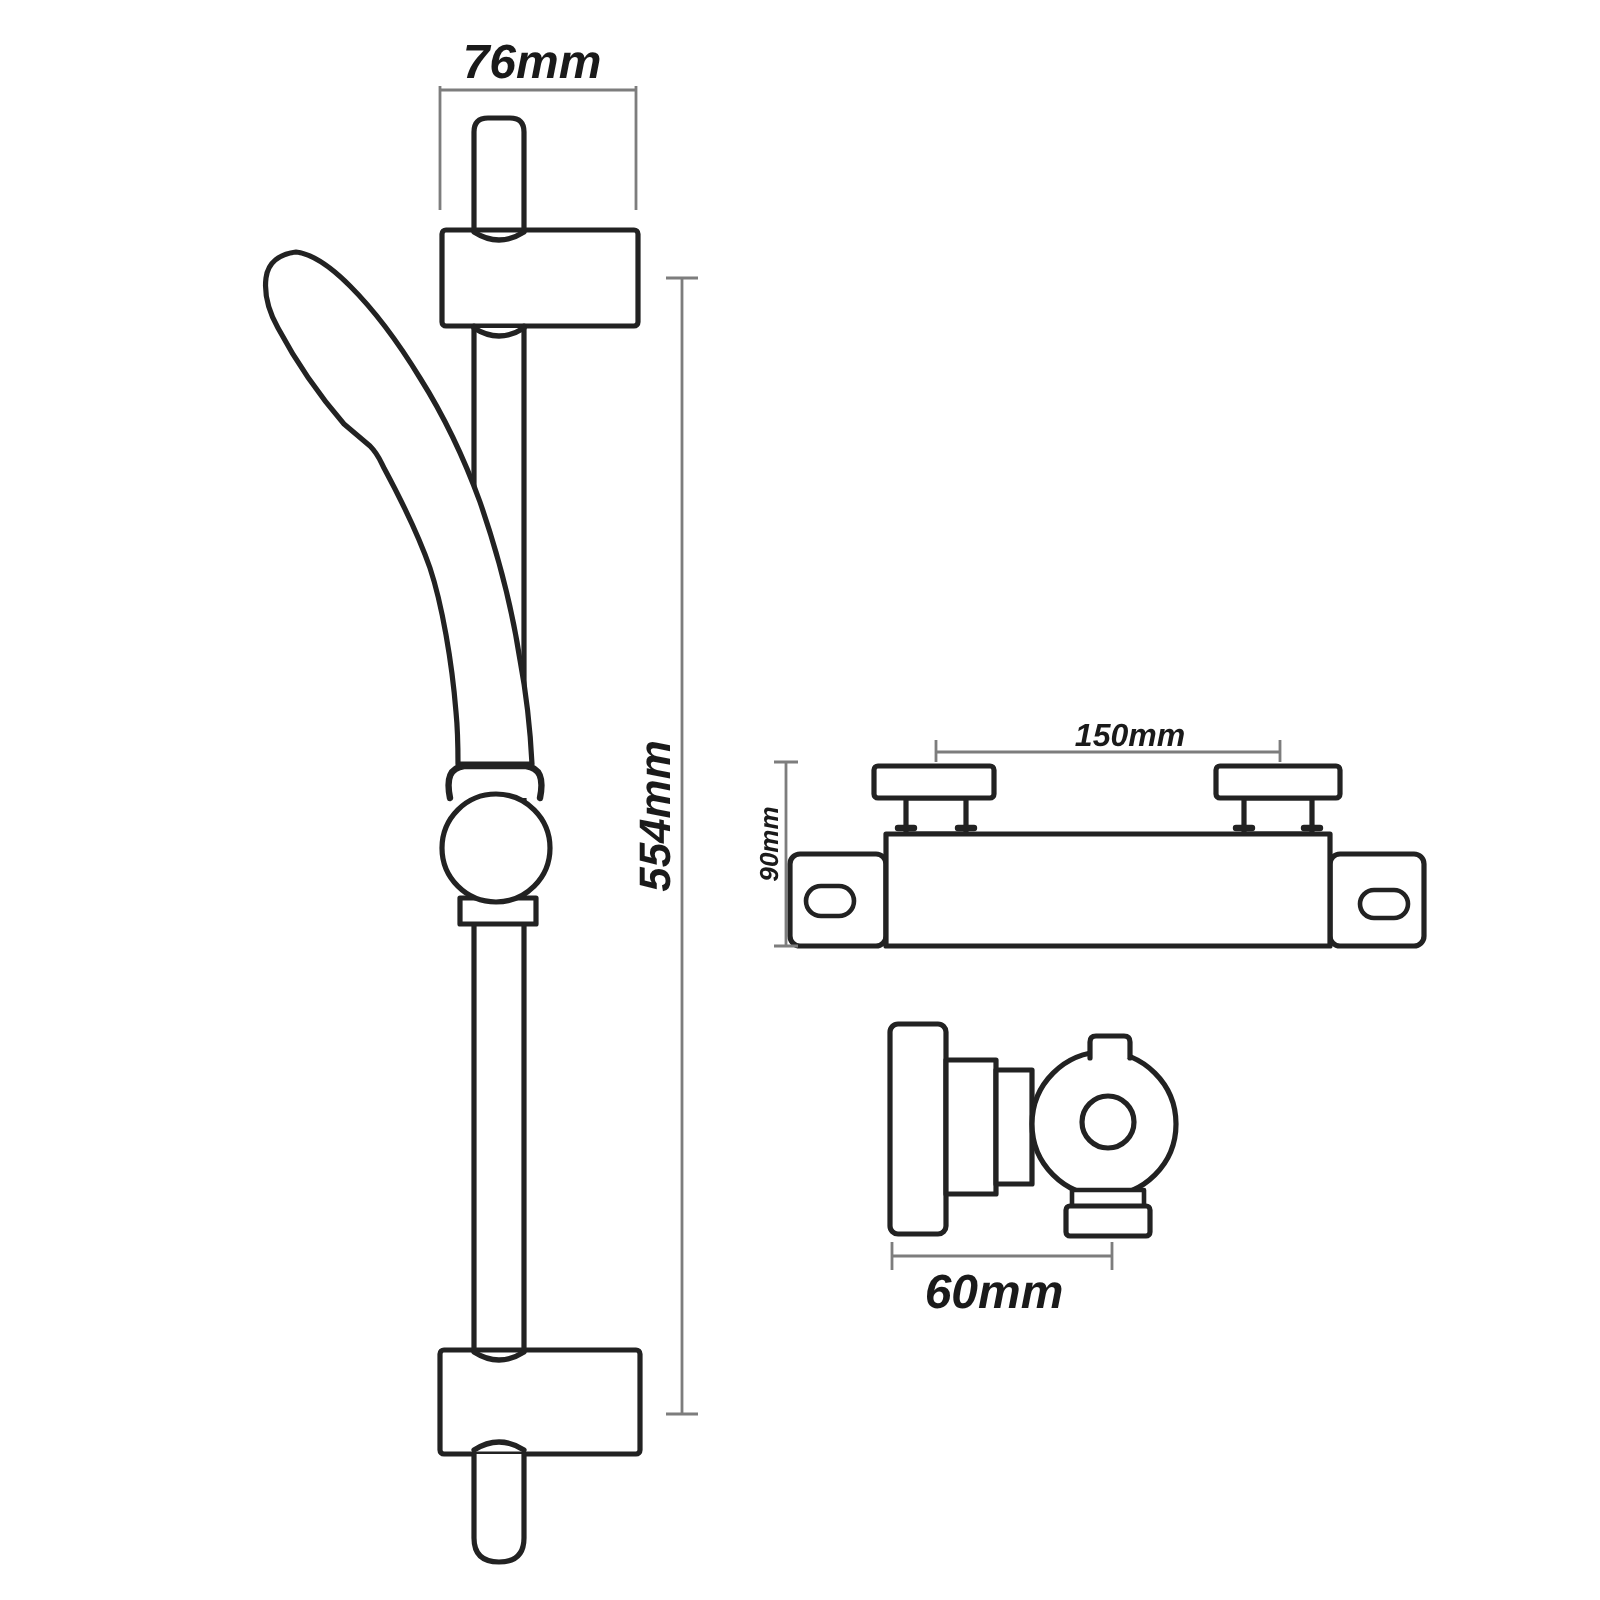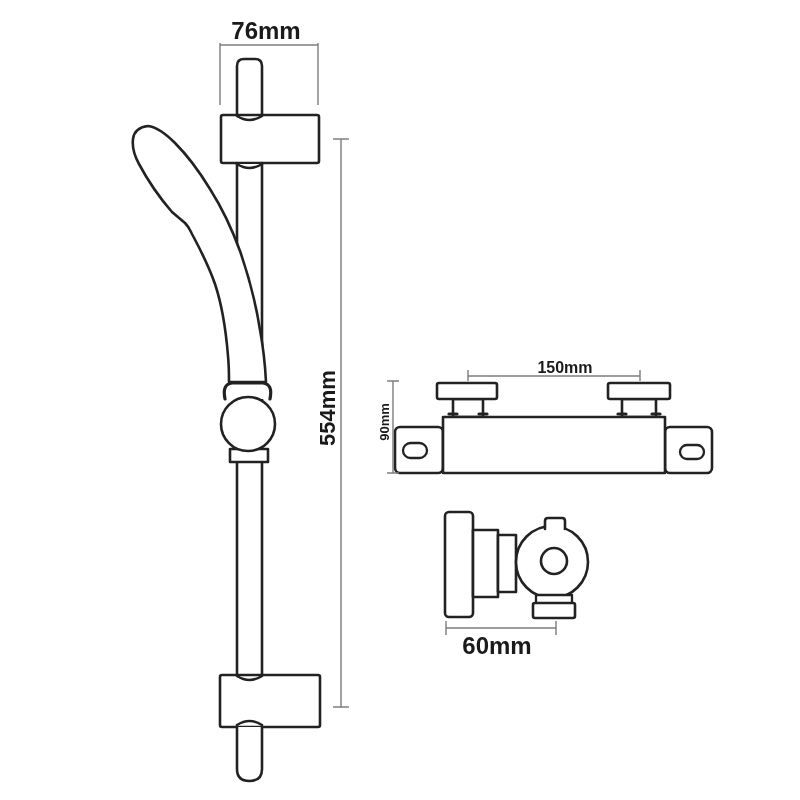--- a/index.html
+++ b/index.html
@@ -1,17 +1,17 @@
 <!DOCTYPE html>
 <html><head>
 <meta charset="utf-8">
 <style>
   html,body{margin:0;padding:0;background:#ffffff;}
   #stage{position:relative;width:800px;height:800px;background:#ffffff;overflow:hidden;
-         font-family:"Liberation Sans",sans-serif;}
+         font-family:"Liberation Sans",sans-serif;font-style:italic;}
   svg{position:absolute;left:0;top:0;}
   .outline{fill:#ffffff;stroke:#222222;stroke-width:2.6;stroke-linejoin:round;stroke-linecap:round;}
   .outline-nf{fill:none;stroke:#222222;stroke-width:2.6;stroke-linejoin:round;stroke-linecap:round;}
   .thin{stroke-width:2.3;}
   .thick{stroke-width:3.2;}
   .dim{fill:none;stroke:#7d7d7d;stroke-width:1.4;stroke-linecap:butt;}
   .dim-text{fill:#1a1a1a;font-family:"Liberation Sans",sans-serif;font-weight:bold;}
 </style>
 </head>
 <body>

